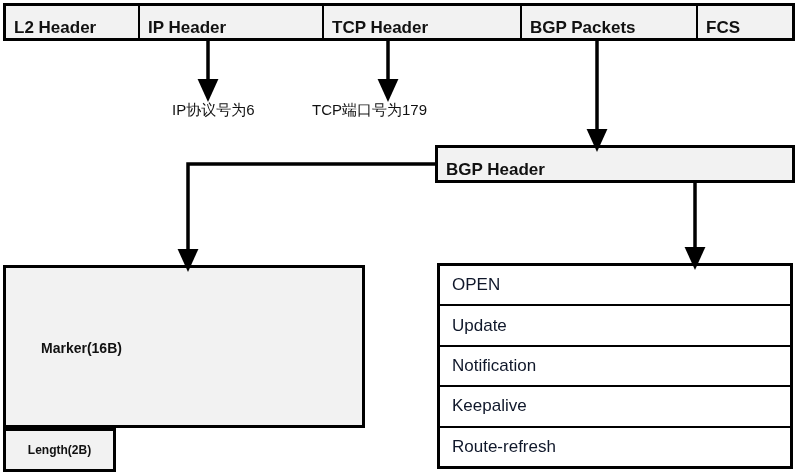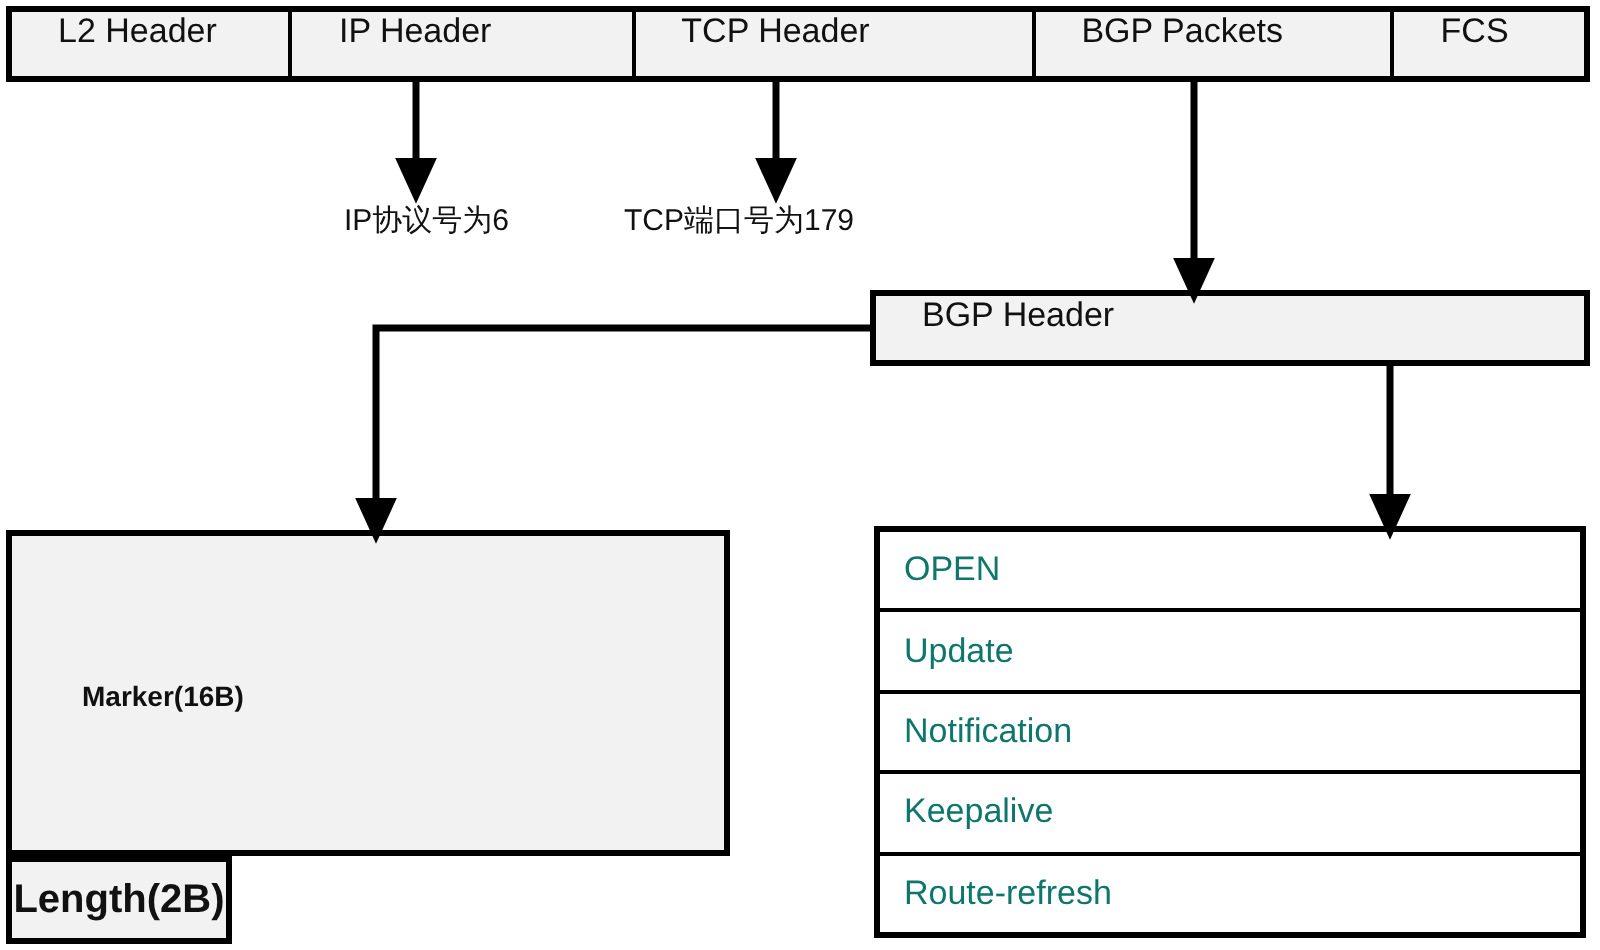--- a/index.html
+++ b/index.html
@@ -19,29 +19,28 @@
     position: absolute;
     box-sizing: border-box;
     border: 3px solid #000000;
     background: #f2f2f2;
     display: flex;
     align-items: stretch;
   }
   .cell {
     box-sizing: border-box;
     display: flex;
-    align-items: flex-start;
+    align-items: flex-end;
     padding-left: 8px;
     font-size: 17px;
-    font-weight: normal;
+    font-weight: bold;
     color: #111111;
     background: #f2f2f2;
     border-right: 2px solid #000000;
     white-space: nowrap;
-    margin-left: 15px;
   }
   .cell:last-child { border-right: none; }
   .cell.white { background: #ffffff; }
 
   .marker-box {
     position: absolute;
     box-sizing: border-box;
     border: 3px solid #000000;
     background: #f2f2f2;
   }
@@ -54,42 +53,42 @@
     padding-left: 24px;
   }
   .lt-cell {
     position: absolute;
     box-sizing: border-box;
     border: 3px solid #000000;
     background: #f2f2f2;
     display: flex;
     align-items: center;
     justify-content: center;
-    font-size: 20px;
+    font-size: 12px;
     font-weight: bold;
     color: #111111;
     white-space: nowrap;
   }
 
   .list-box {
     position: absolute;
     box-sizing: border-box;
     border: 3px solid #000000;
     background: #ffffff;
     display: flex;
     flex-direction: column;
   }
   .list-item {
     box-sizing: border-box;
     flex: 1 1 0;
     display: flex;
     align-items: center;
     padding-left: 12px;
     font-size: 17px;
-    color: #0f766e;
+    color: #0f172a;
     background: #ffffff;
     border-bottom: 2px solid #000000;
     white-space: nowrap;
   }
   .list-item:last-child { border-bottom: none; }
 
   .annot {
     position: absolute;
     font-size: 15px;
     color: #111111;
@@ -107,21 +106,21 @@
 </style>
 </head>
 <body>
 
 <div id="canvas">
 
   <div class="cellrow" style="left:3px; top:3px; width:792px; height:38px;">
     <div class="cell" style="width:134px;">
       <span>L2 Header</span>
     </div>
-    <div class="cell" style="width:167px;">
+    <div class="cell" style="width:184px;">
       <span>IP Header</span>
     </div>
     <div class="cell" style="width:198px;">
       <span>TCP Header</span>
     </div>
     <div class="cell" style="width:176px;">
       <span>BGP Packets</span>
     </div>
     <div class="cell" style="width:85px;">
       <span>FCS</span>

